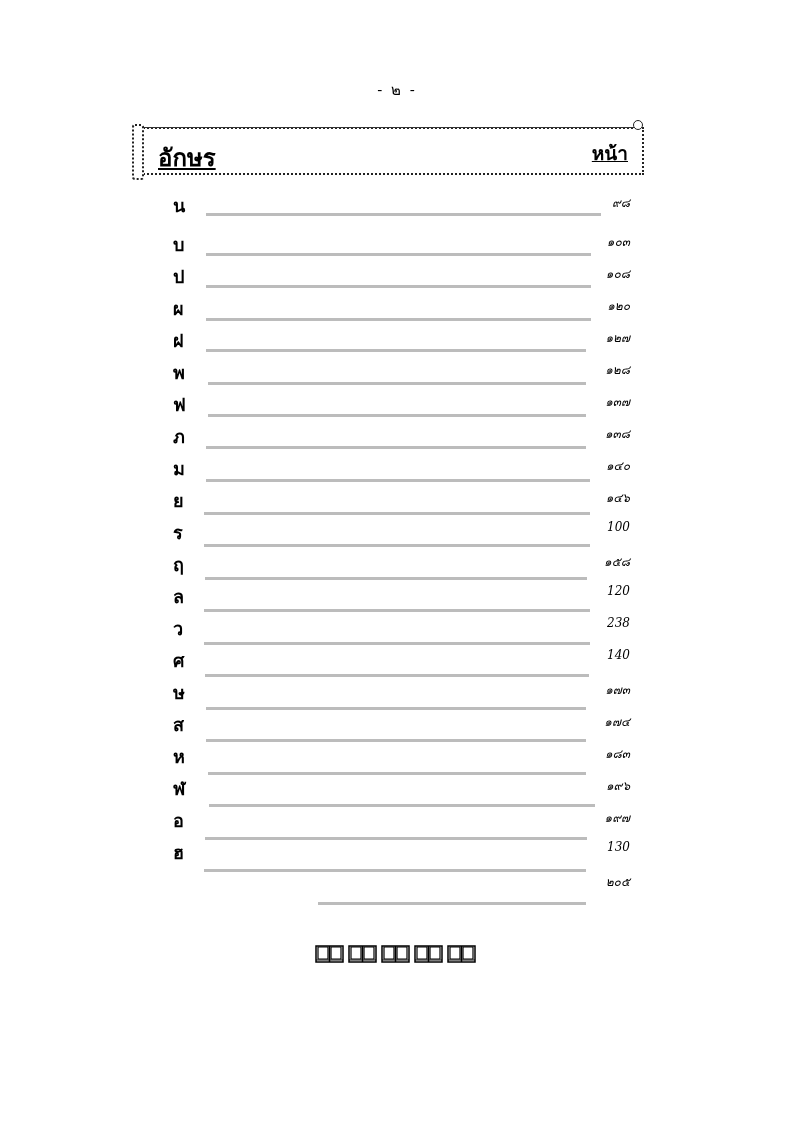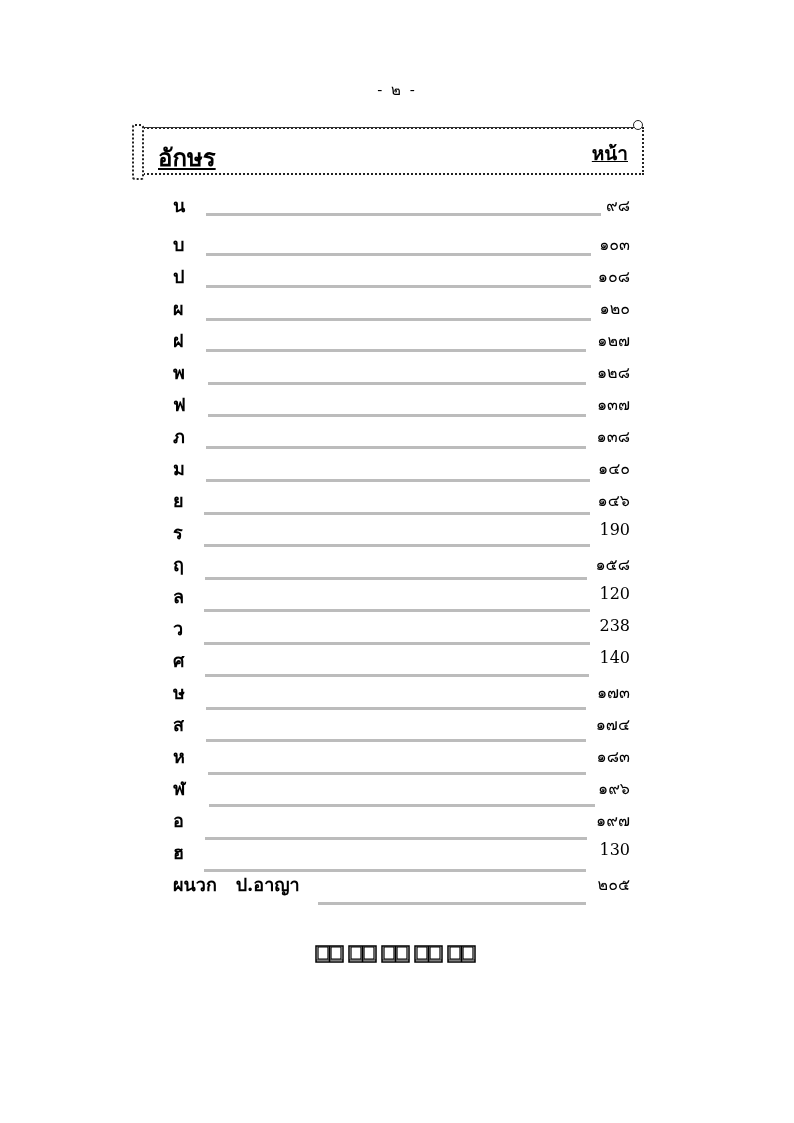--- a/index.html
+++ b/index.html
@@ -15,21 +15,21 @@
   .banner-left-roll { position: absolute; left: 132px; top: 124px; width: 8px; height: 52px;
             border: 2px dotted #222; border-radius: 3px; background: #fff; }
   .banner-right-curl { position: absolute; left: 633px; top: 120px; width: 8px; height: 8px;
             border: 1.5px solid #222; border-radius: 50%; background: #fff; }
   .hdr-left { position: absolute; left: 158px; top: 138px; font-size: 24px; font-weight: bold;
             text-decoration: underline; }
   .hdr-right { position: absolute; right: 166px; top: 138px; font-size: 19px; font-weight: bold;
             text-decoration: underline; }
   .row { position: absolute; left: 0; width: 794px; height: 32px; }
   .row .letter { position: absolute; left: 173px; top: 0; font-size: 18px; font-weight: bold; }
-  .row .pagenum { position: absolute; right: 164px; top: 2px; font-size: 16px; }
+  .row .pagenum { position: absolute; right: 164px; top: 2px; font-size: 12px; font-style: italic; }
   .row .rule { position: absolute; left: 206px; top: 17px; height: 3px; background: #bcbcbc; }
   .books { position: absolute; left: 315px; top: 944px; display: flex; gap: 4px; }
   .book { width: 29px; height: 20px; }
 </style>
 </head>
 <body>
 
 <div class="page-num">- ๒ -</div>
 
 <div>
@@ -88,21 +88,21 @@
     <span class="pagenum">๑๔๐</span>
   </div>
   <div class="row" style="top:486px">
     <span class="letter">ย</span>
     <span class="rule" style="top:26px;width:386px;left:204px"></span>
     <span class="pagenum">๑๔๖</span>
   </div>
   <div class="row" style="top:518px">
     <span class="letter">ร</span>
     <span class="rule" style="top:26px;width:386px;left:204px"></span>
-    <span class="pagenum">190</span>
+    <span class="pagenum">100</span>
   </div>
   <div class="row" style="top:550px">
     <span class="letter">ฤ</span>
     <span class="rule" style="top:27px;width:382px;left:205px"></span>
     <span class="pagenum">๑๕๘</span>
   </div>
   <div class="row" style="top:582px">
     <span class="letter">ล</span>
     <span class="rule" style="top:27px;width:386px;left:204px"></span>
     <span class="pagenum">120</span>
@@ -141,21 +141,20 @@
     <span class="letter">อ</span>
     <span class="rule" style="top:31px;width:382px;left:205px"></span>
     <span class="pagenum">๑๙๗</span>
   </div>
   <div class="row" style="top:838px">
     <span class="letter">ฮ</span>
     <span class="rule" style="top:31px;width:382px;left:204px"></span>
     <span class="pagenum">130</span>
   </div>
   <div class="row" style="top:870px">
-    <span class="letter" style="white-space:pre">ผนวก   ป.อาญา</span>
     <span class="rule" style="top:32px;width:268px;left:318px"></span>
     <span class="pagenum">๒๐๕</span>
   </div>
 </div>
 
 <div class="books">
   <svg class="book" viewBox="0 0 29 20">
       <rect x="1" y="2" width="27" height="16" fill="#fff" stroke="#000" stroke-width="1.5"></rect>
       <path d="M3 3 H13 V15 H3 Z M16 3 H26 V15 H16 Z" fill="#fff" stroke="#000" stroke-width="1.2"></path>
       <line x1="14.5" y1="2" x2="14.5" y2="18" stroke="#000" stroke-width="1.5"></line>

